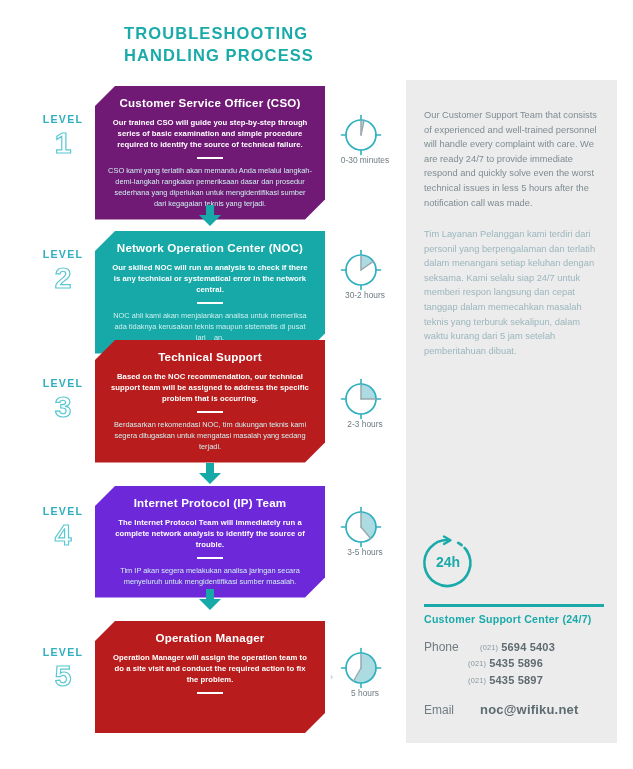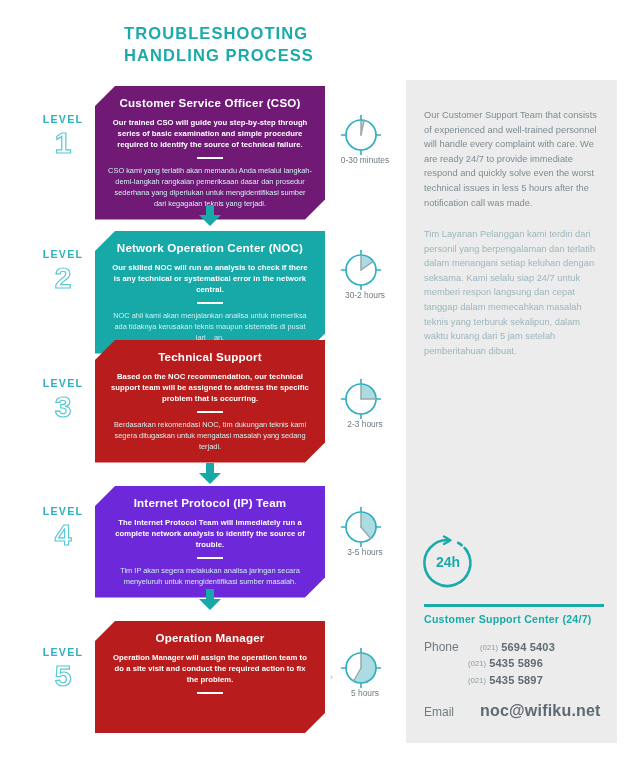--- a/index.html
+++ b/index.html
@@ -95,21 +95,21 @@
     font-weight: bold;
     color: #5E6B71;
     font-size: 11px;
     letter-spacing: 0.2px;
   }
   #phone-row-1 { top: 560px; }
   #phone-row-2 { top: 577px; }
   #phone-row-3 { top: 594px; }
   #email-row   { top: 622px; }
   .indent { display: inline-block; width: 44px; }
-  #email-row .contact-num { font-size: 16px; }
+  #email-row .contact-num { font-size: 13px; }
 
   
   .level-label {
     position: absolute;
     left: 32px;
     width: 62px;
     text-align: center;
     color: #2FAFBF;
   }
   .level-word {

